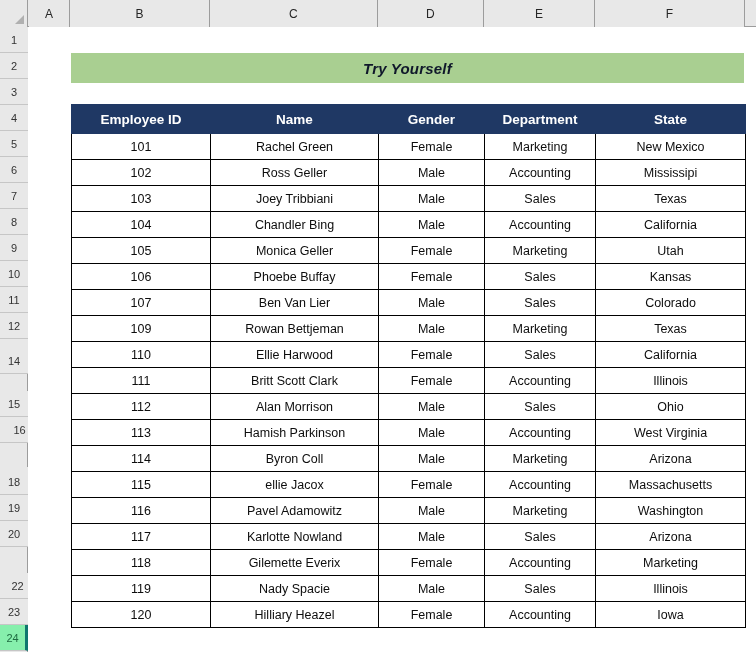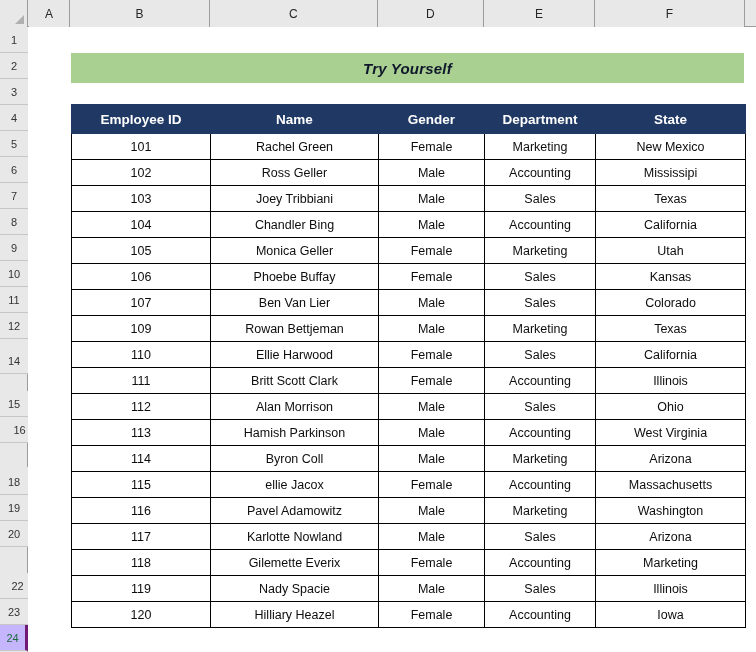--- a/index.html
+++ b/index.html
@@ -77,23 +77,23 @@
     background: #e8e8e8;
     border-bottom: 1px solid #c6c6c6;
     box-sizing: border-box;
     display: flex;
     align-items: center;
     justify-content: center;
     font-size: 11px;
     color: #333333;
   }
   .row-head.active {
-    background: #c4b5fd;
+    background: #86efac;
     color: #1e6b41;
-    border-right: 3px solid #701a75;
+    border-right: 3px solid #0f766e;
   }
 
   
   .grid {
     position: absolute;
     left: 29px; top: 28px;
     width: 727px; height: 624px;
     background: #ffffff;
     overflow: hidden;
   }

